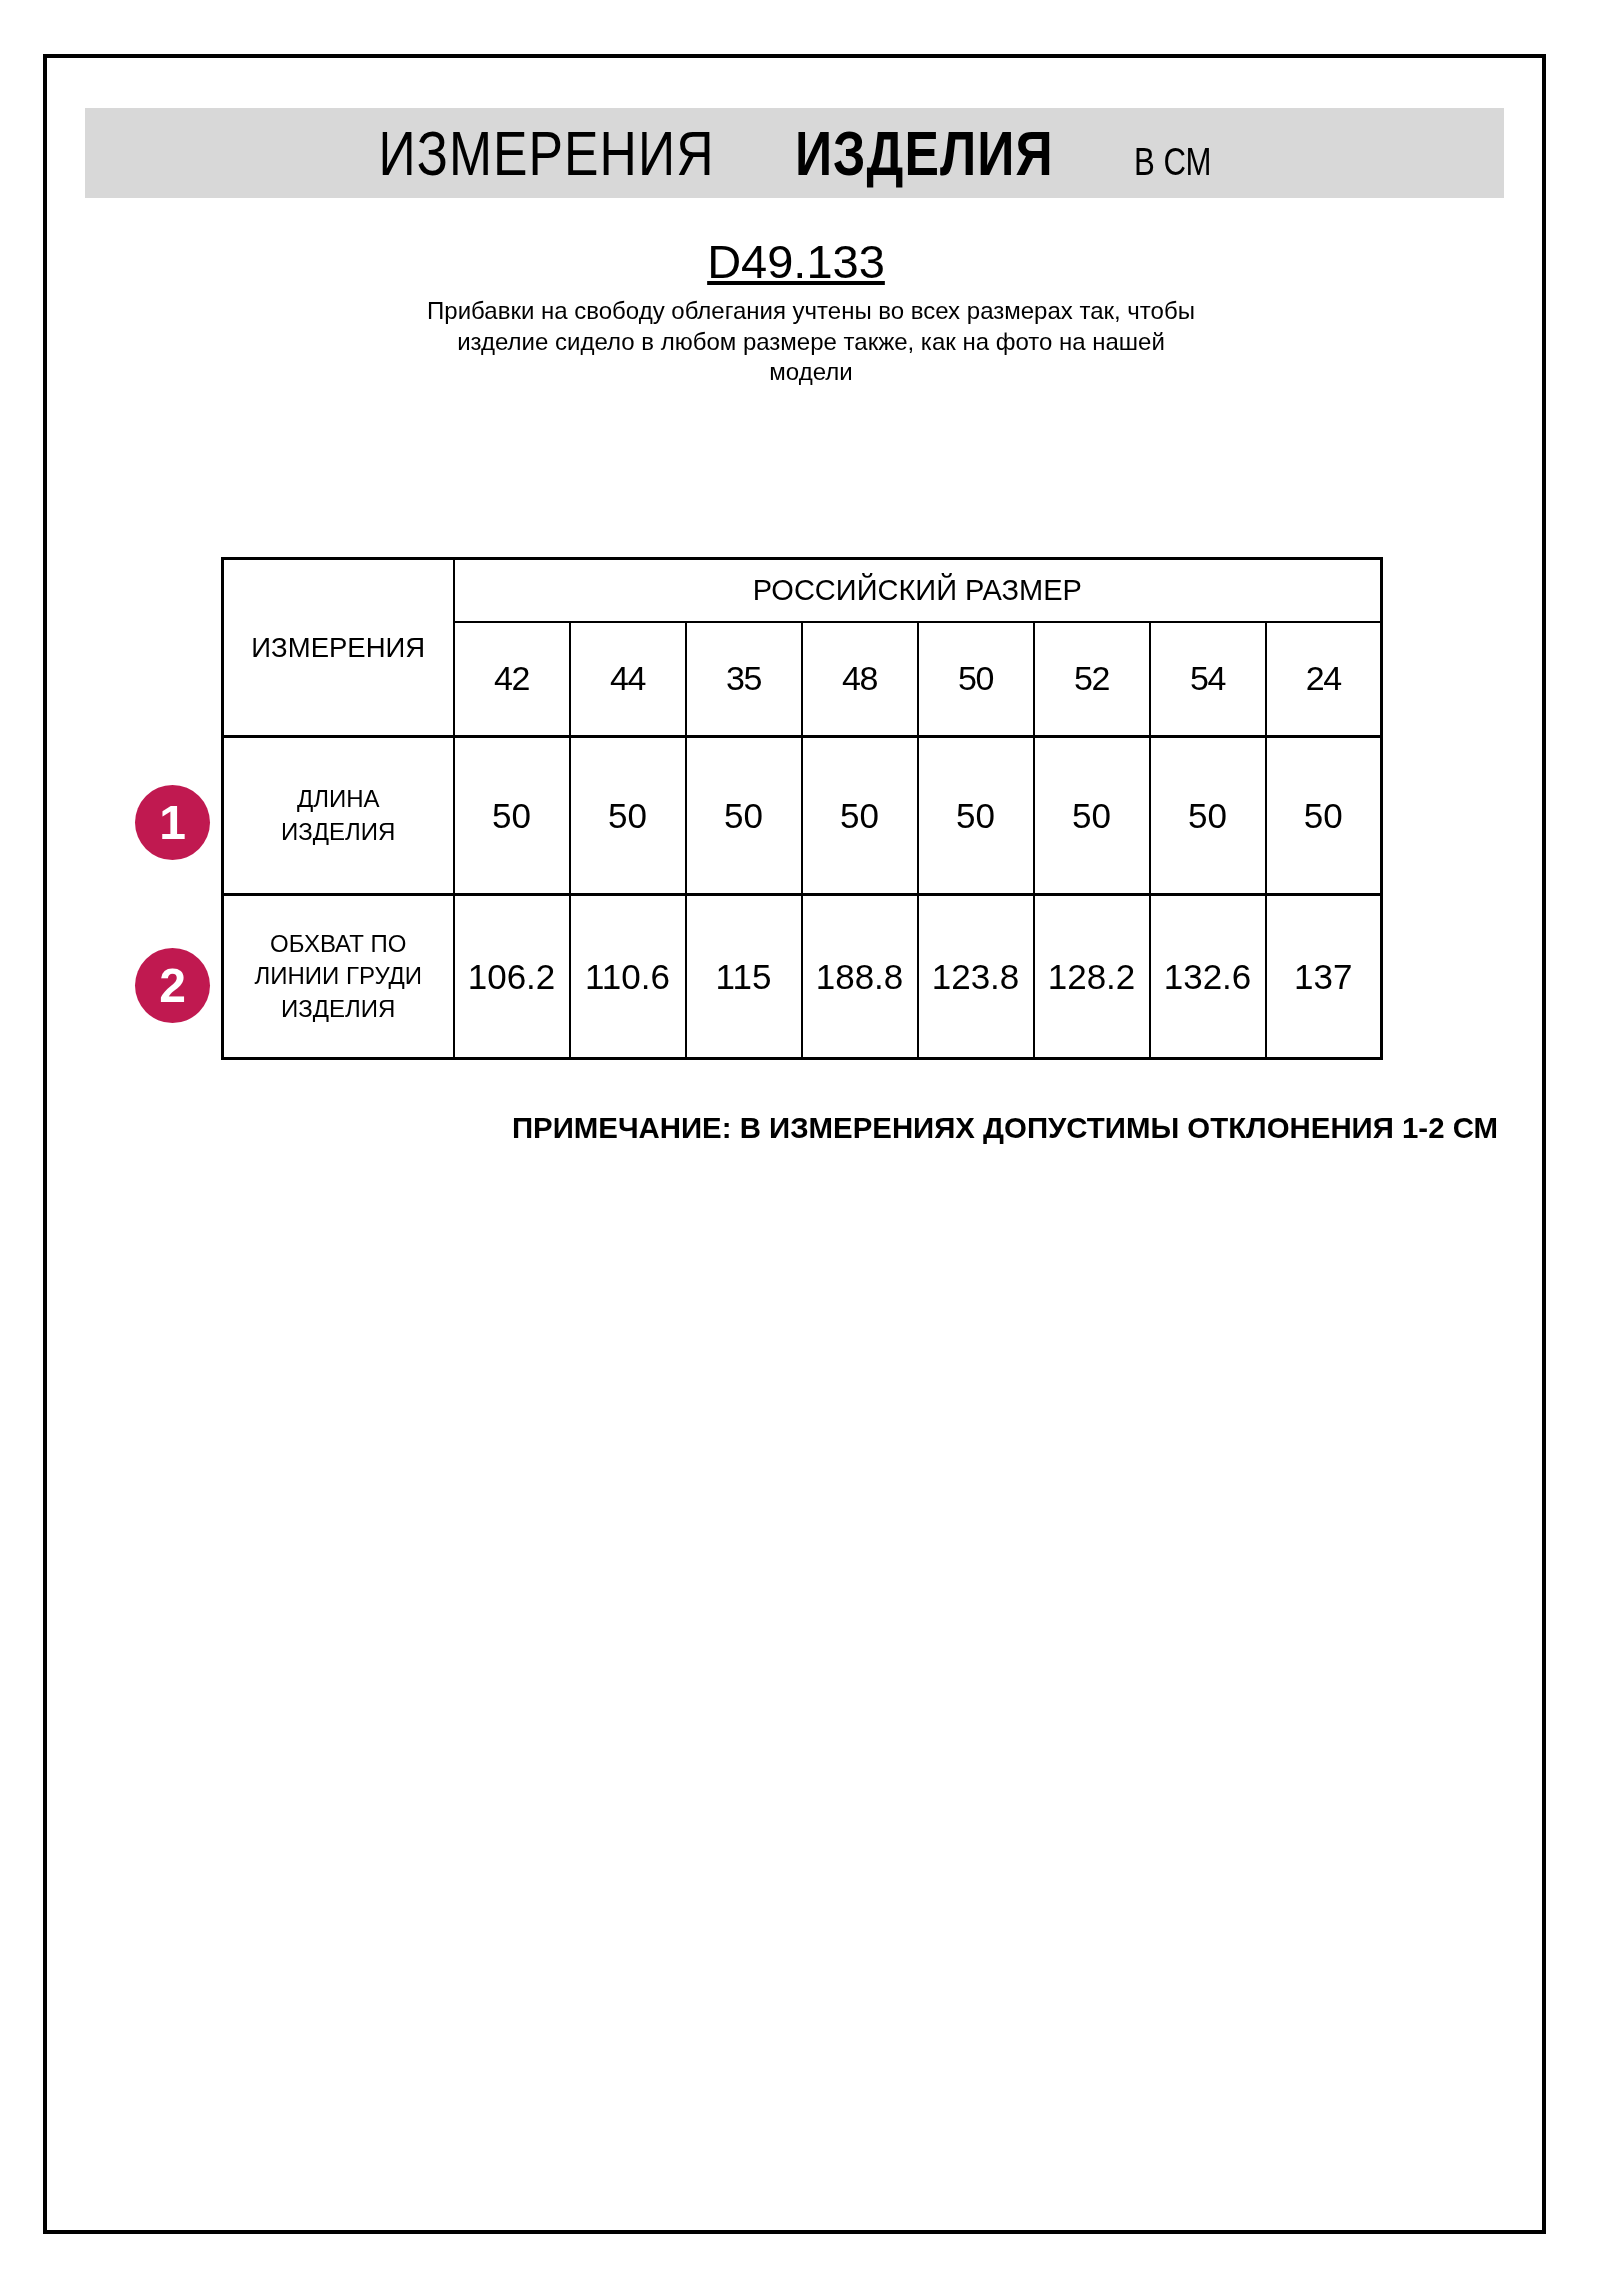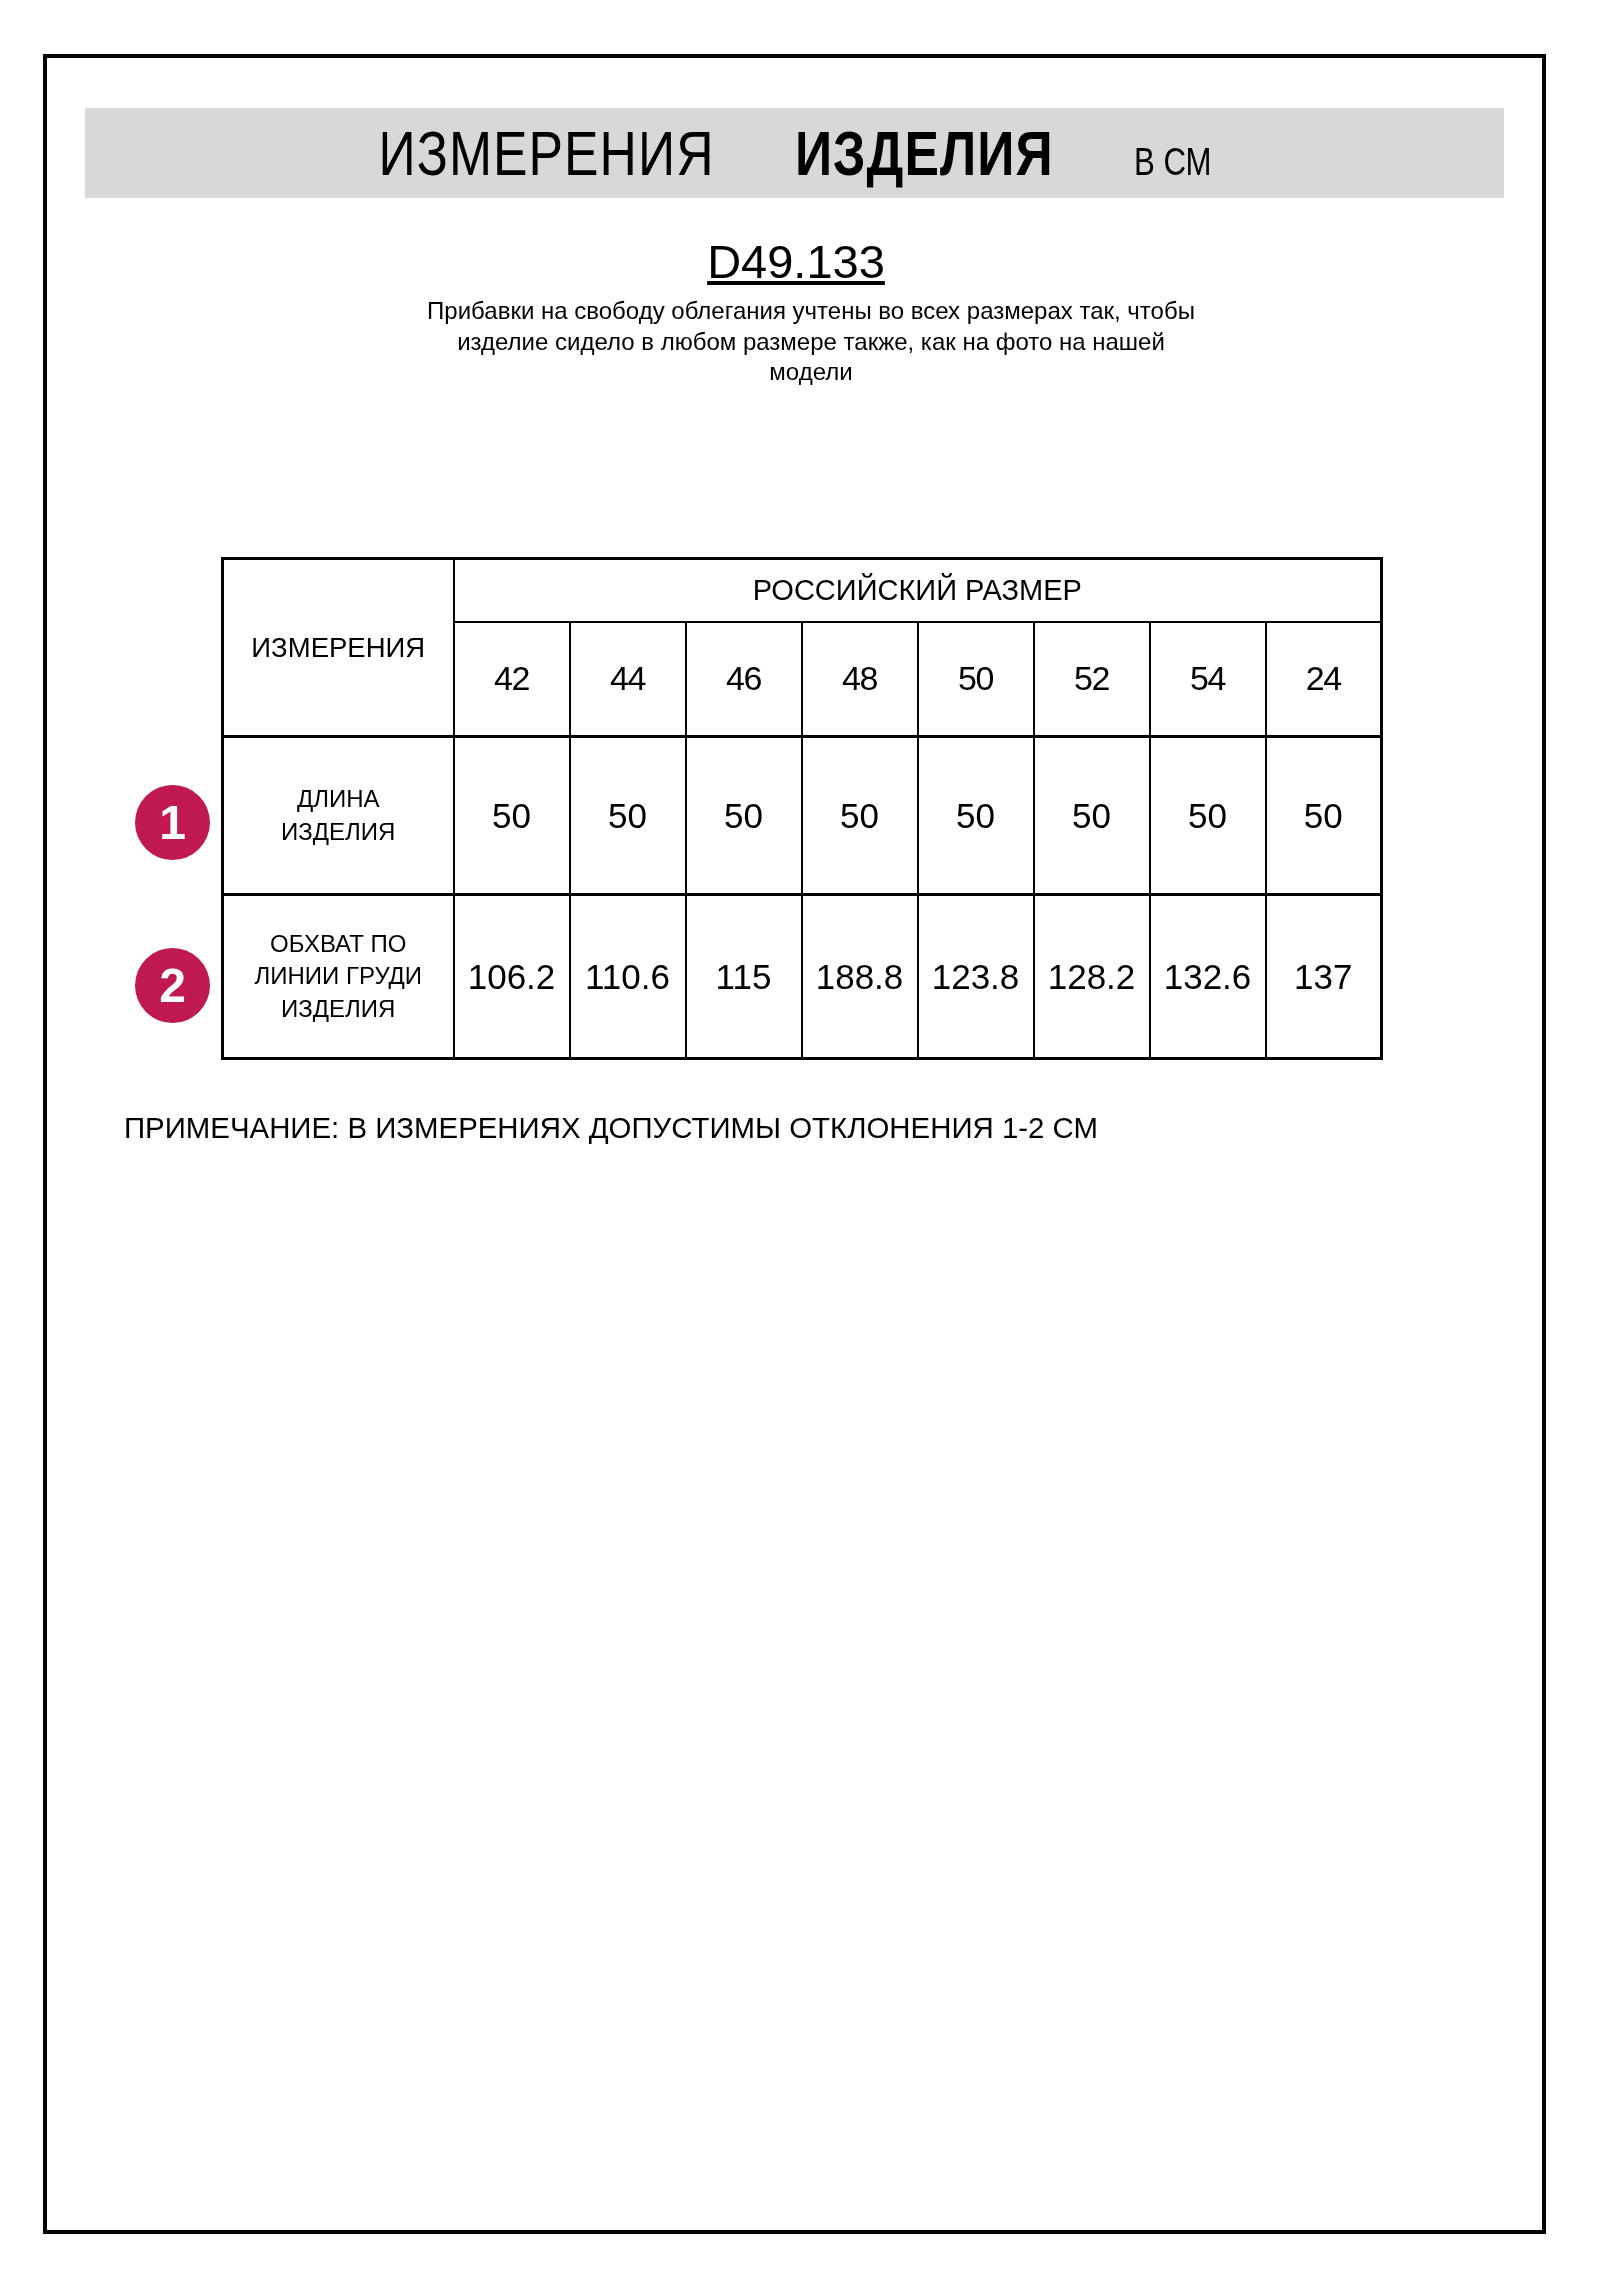--- a/index.html
+++ b/index.html
@@ -64,21 +64,21 @@
   .marker{
     position:absolute;width:75px;height:75px;border-radius:50%;
     background:#c01950;color:#fff;display:flex;align-items:center;justify-content:center;
     font-size:48px;font-weight:700;
   }
   .m1{left:135px;top:785px}
   .m2{left:135px;top:948px}
 
   .note{
     position:absolute;left:124px;top:1111px;width:1374px;
-    text-align:left;font-size:29.4px;font-weight:400;
+    text-align:right;font-size:29.4px;font-weight:700;
   }
 </style>
 </head>
 <body>
 
 <div class="frame"></div>
 
 <div class="title-bar">
   <div class="title-inner">
     <span class="title-measurements">ИЗМЕРЕНИЯ</span>
@@ -106,21 +106,21 @@
       <col style="width:116px">
   </colgroup>
   <tbody>
     <tr class="r-group">
       <th class="measure-header" rowspan="2">ИЗМЕРЕНИЯ</th>
       <th class="group-header" colspan="8">РОССИЙСКИЙ РАЗМЕР</th>
     </tr>
     <tr class="r-sizes">
       <th class="size-cell">42</th>
       <th class="size-cell">44</th>
-      <th class="size-cell">46</th>
+      <th class="size-cell">35</th>
       <th class="size-cell">48</th>
       <th class="size-cell">50</th>
       <th class="size-cell">52</th>
       <th class="size-cell">54</th>
       <th class="size-cell">24</th>
     </tr>
     <tr class="r-len">
       <td class="label-cell">ДЛИНА
 ИЗДЕЛИЯ</td>
       <td class="value-cell">50</td>

